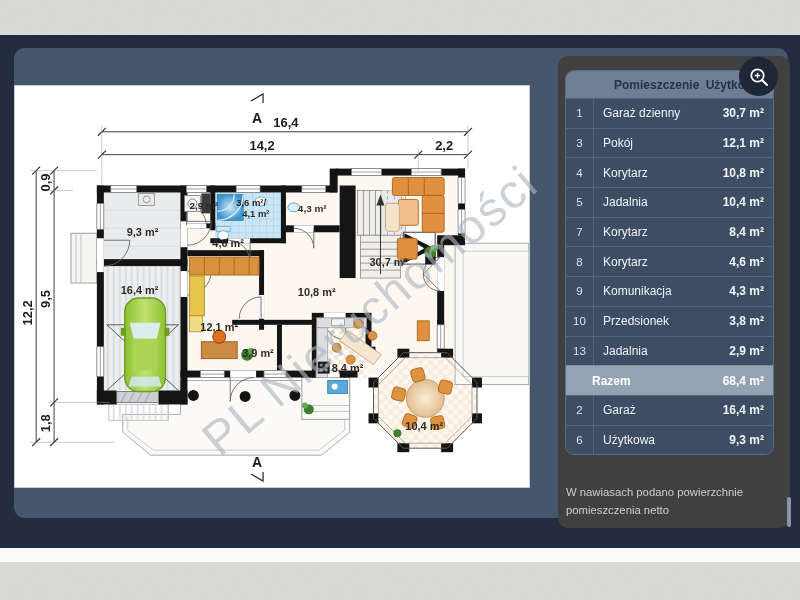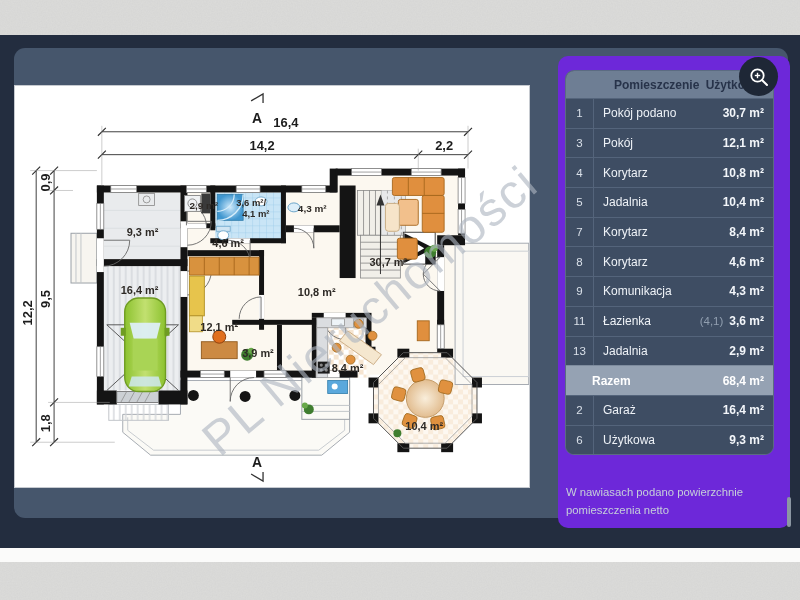--- a/index.html
+++ b/index.html
@@ -13,21 +13,21 @@
   .slate-card{left:14px;top:48px;width:774px;height:470px;background:#46566c;border-radius:11px;z-index:3;}
   
   .plan-wrap{left:14px;top:85px;width:516px;height:403px;background:#ffffff;
              border:1px solid #c6cad0;box-sizing:border-box;z-index:4;}
   .plan-wrap svg{display:block;}
   .watermark{left:60px;top:110px;width:620px;height:400px;z-index:5;display:flex;
              align-items:center;justify-content:center;pointer-events:none;}
   .watermark span{transform:rotate(-40deg);font-size:48px;letter-spacing:2px;
              color:rgba(173,180,192,0.62);white-space:nowrap;font-weight:400;}
   
-  .panel{left:558px;top:56px;width:232px;height:472px;background:#6d28d9;
+  .panel{left:558px;top:56px;width:232px;height:472px;background:#404040;
          border-radius:10px;z-index:6;}
   .table{position:absolute;left:7px;top:14px;width:209px;
          border:1px solid #5b6b82;border-radius:9px;box-sizing:border-box;overflow:hidden;
          background:#3e4d63;}
   .thead{display:flex;align-items:center;height:27px;background:#6e7e94;}
   .th-room{margin-left:48px;font-size:12px;font-weight:700;color:#27334a;}
   .th-area{margin-left:auto;padding-right:12px;font-size:12px;font-weight:700;color:#27334a;}
   .row{display:flex;align-items:center;height:28.7px;background:#3e4d63;border-top:1px solid #54647b;}
   .row:first-of-type{border-top:none;}
   .no{width:27px;align-self:stretch;display:flex;align-items:center;justify-content:center;
@@ -444,21 +444,21 @@
   </div>
 
   <div class="abs panel">
     <div class="table">
       <div class="thead">
         <span class="th-room">Pomieszczenie</span>
         <span class="th-area">Użytkowa</span>
       </div>
       <div class="row">
         <span class="no">1</span>
-        <span class="name">Pokój podano</span>
+        <span class="name">Garaż dzienny</span>
         <span class="net"></span>
         <span class="area">30,7 m²</span>
       </div>
       <div class="row">
         <span class="no">3</span>
         <span class="name">Pokój</span>
         <span class="net"></span>
         <span class="area">12,1 m²</span>
       </div>
       <div class="row">
@@ -485,24 +485,24 @@
         <span class="net"></span>
         <span class="area">4,6 m²</span>
       </div>
       <div class="row">
         <span class="no">9</span>
         <span class="name">Komunikacja</span>
         <span class="net"></span>
         <span class="area">4,3 m²</span>
       </div>
       <div class="row">
-        <span class="no">11</span>
-        <span class="name">Łazienka</span>
-        <span class="net">(4,1)</span>
-        <span class="area">3,6 m²</span>
+        <span class="no">10</span>
+        <span class="name">Przedsionek</span>
+        <span class="net"></span>
+        <span class="area">3,8 m²</span>
       </div>
       <div class="row">
         <span class="no">13</span>
         <span class="name">Jadalnia</span>
         <span class="net"></span>
         <span class="area">2,9 m²</span>
       </div>
       <div class="row total">
         <span class="t-label">Razem</span>
         <span class="name"></span>

